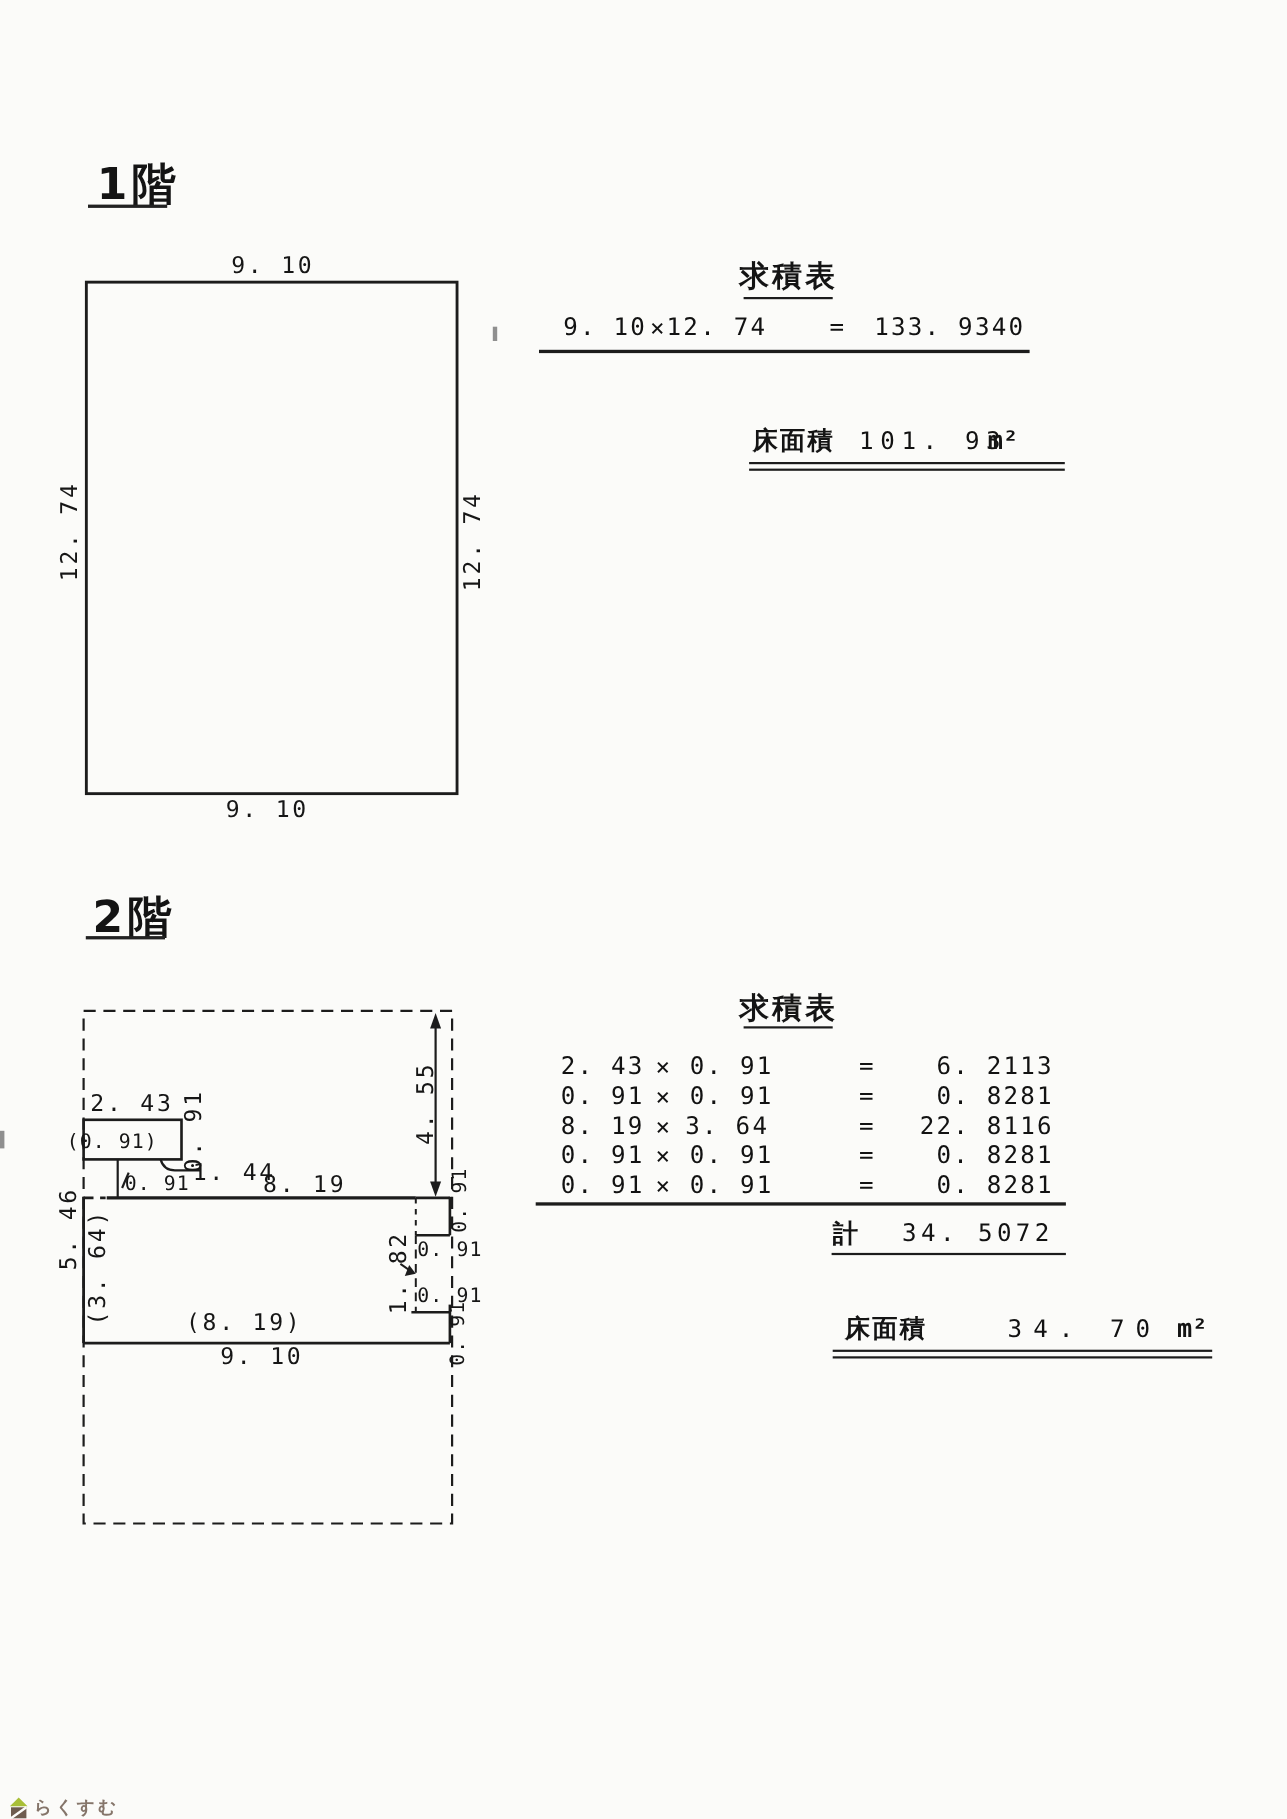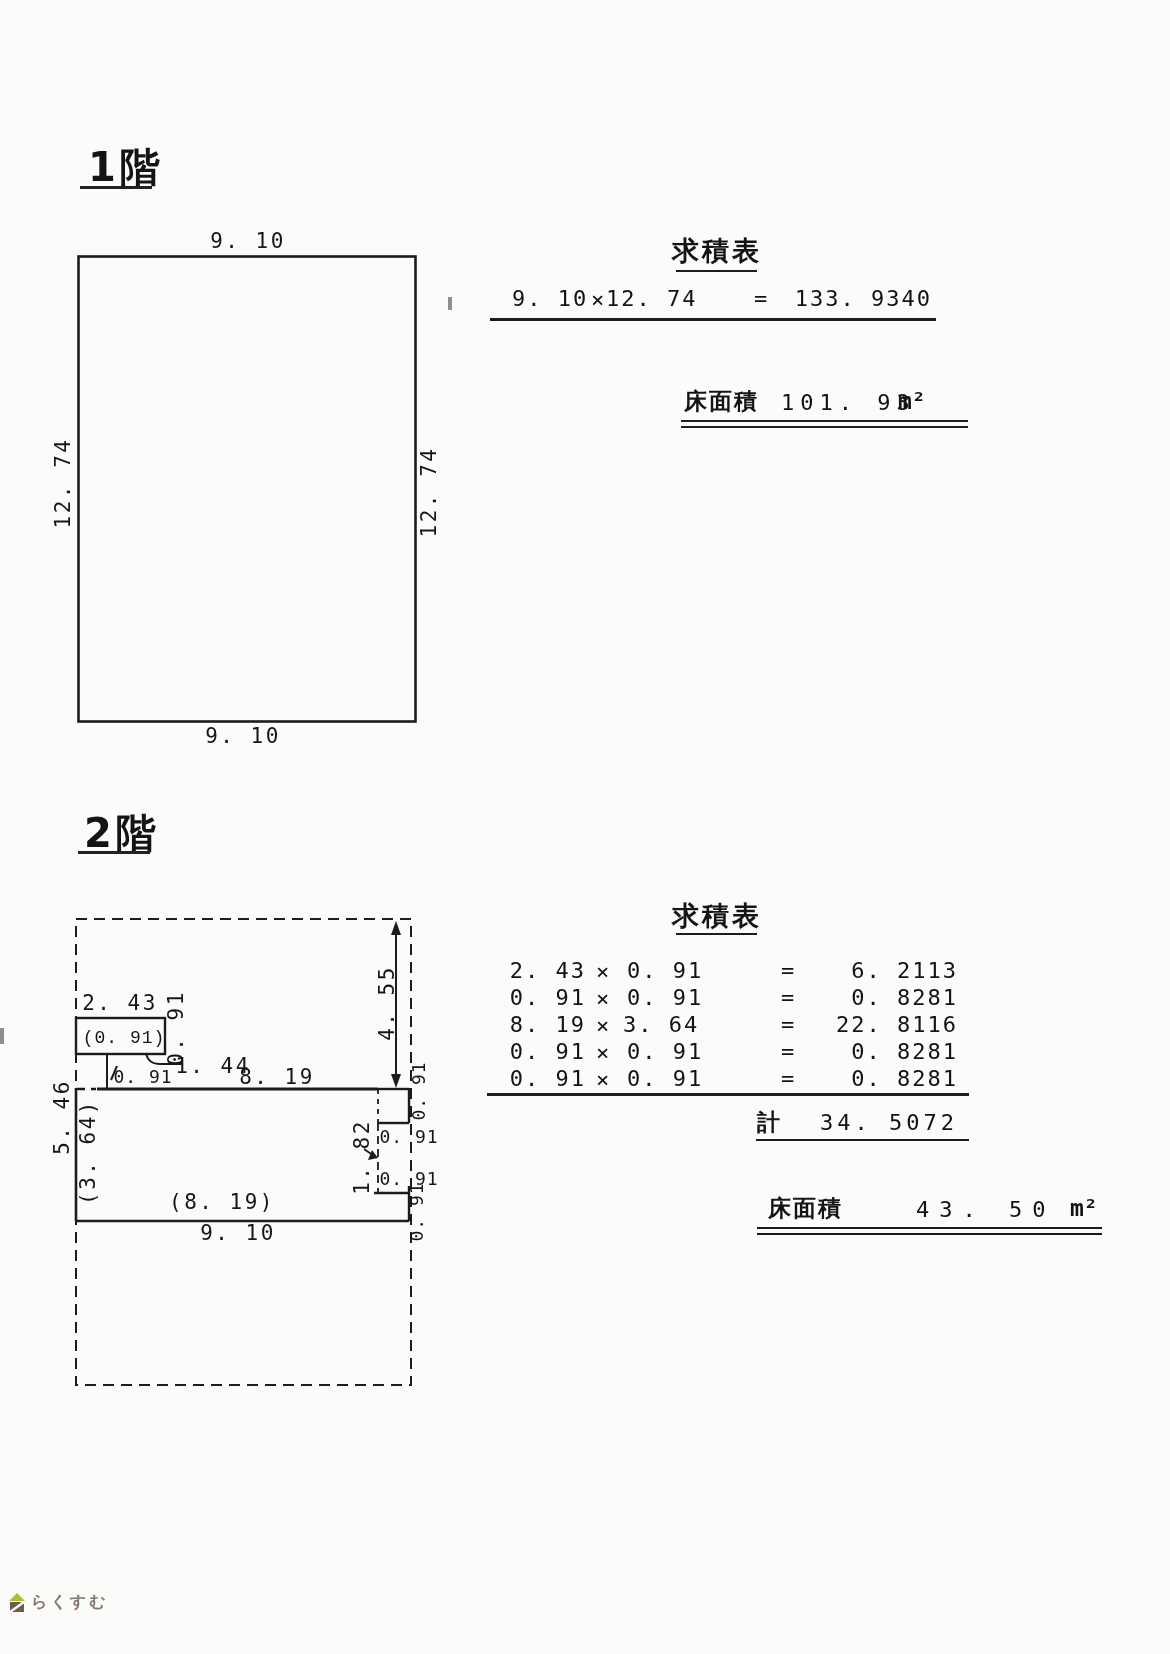--- a/index.html
+++ b/index.html
@@ -51,21 +51,21 @@
   }
   .unit{
     position:absolute;transform:translateY(-50%);
     font-family:"DejaVu Sans Mono","Liberation Mono",monospace;
     font-size:23px;font-weight:700;color:#141414;white-space:nowrap;
   }
   .speck{position:absolute;background:#8f8f8f;}
 
   
   .logo{
-    position:absolute;left:8px;top:1591px;
+    position:absolute;left:8px;top:1632px;
     display:flex;align-items:center;gap:5px;
   }
   .logo-text{
     font-size:16px;color:#85756a;letter-spacing:3px;white-space:nowrap;
     font-weight:700;
   }
 </style>
 </head>
 <body>
 
@@ -130,21 +130,21 @@
   <span class="num wide" style="left:781px;top:402px;">101. 93</span>
   <span class="unit" style="left:898px;top:401px;">m²</span>
   <div class="rule thin" style="left:681px;top:420px;width:287px;"></div>
   <div class="rule thin" style="left:681px;top:426px;width:287px;"></div>
 
   <div class="floor-head" style="left:84px;top:806px;">2階</div>
   <div class="head-rule" style="left:78px;top:851px;width:72px;"></div>
 
   <span class="lab" style="left:120px;top:1003px;">2. 43</span>
   <span class="lab rot" style="left:176px;top:1028px;">0. 91</span>
-  <span class="lab sm" style="left:124px;top:1038px;font-family:Liberation Mono, monospace;">(0. 91)</span>
+  <span class="lab sm" style="left:102px;top:1038px;">(0. 91)</span>
   <span class="lab" style="left:213px;top:1066px;">1. 44</span>
   <span class="lab sm" style="left:143px;top:1076px;">0. 91</span>
   <span class="lab" style="left:277px;top:1077px;">8. 19</span>
   <span class="lab rot" style="left:387px;top:1003px;">4. 55</span>
   <span class="lab rot sm" style="left:418px;top:1091px;">0. 91</span>
   <span class="lab rot" style="left:62px;top:1117px;">5. 46</span>
   <span class="lab rot" style="left:88px;top:1152px;">(3. 64)</span>
   <span class="lab rot" style="left:362px;top:1157px;">1. 82</span>
   <span class="lab sm" style="left:409px;top:1136px;">0. 91</span>
   <span class="lab sm" style="left:409px;top:1178px;">0. 91</span>
@@ -191,21 +191,21 @@
     <span class="num r" style="left:806px;top:1078px;width:152px;">0. 8281</span>
   </div>
 
   <div class="rule" style="left:487px;top:1093px;width:482px;"></div>
 
   <span class="kanji" style="left:757px;top:1122px;">計</span>
   <span class="num r" style="left:806px;top:1122px;width:152px;letter-spacing:4px;">34. 5072</span>
   <div class="rule thin" style="left:756px;top:1139px;width:213px;"></div>
 
   <span class="kanji" style="left:768px;top:1208px;">床面積</span>
-  <span class="num wide" style="left:916px;top:1209px;letter-spacing:10px;">43. 50</span>
+  <span class="num wide" style="left:916px;top:1209px;letter-spacing:10px;">34. 70</span>
   <span class="unit" style="left:1070px;top:1208px;">m²</span>
   <div class="rule thin" style="left:757px;top:1227px;width:345px;"></div>
   <div class="rule thin" style="left:757px;top:1233px;width:345px;"></div>
 
   <div class="speck" style="left:448px;top:297px;width:4px;height:13px;"></div>
   <div class="speck" style="left:0px;top:1028px;width:4px;height:16px;"></div>
 
   <div class="logo">
     <svg width="18" height="22" viewBox="0 0 18 22">
       <polygon points="1,10 9,2 17,10" fill="#a9bf37"></polygon>

